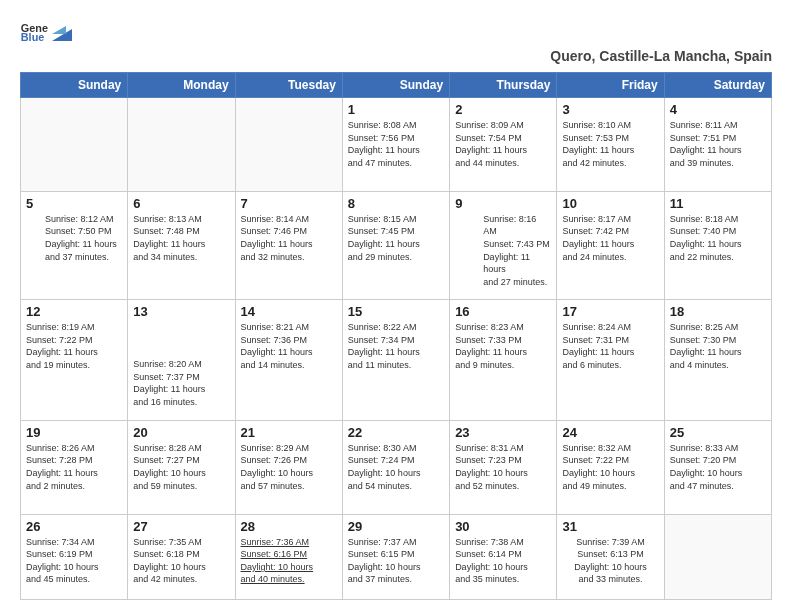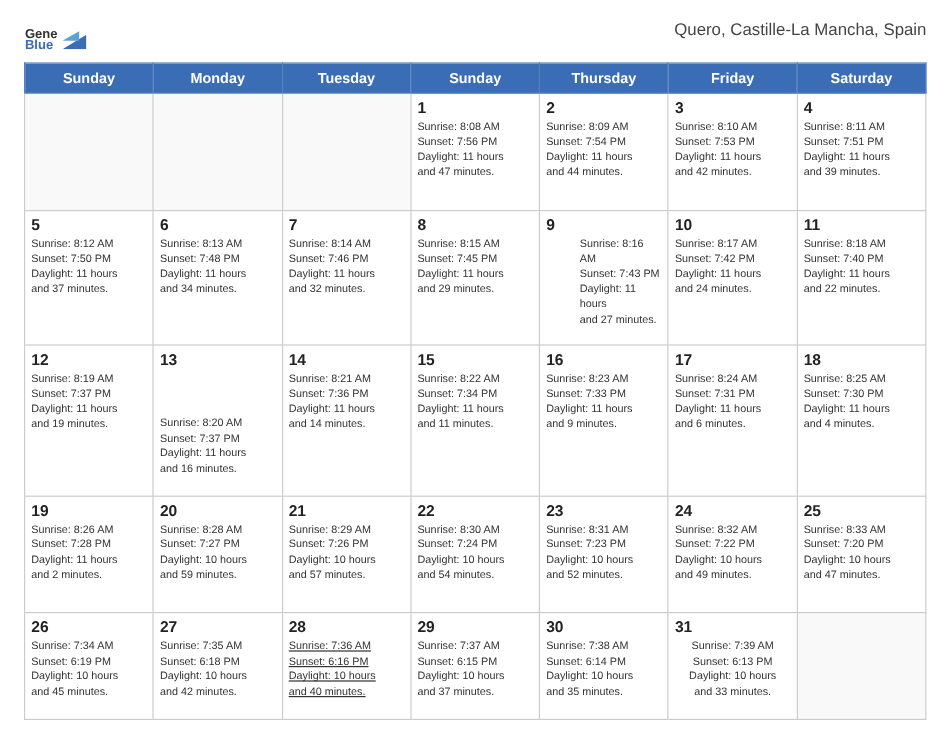--- a/index.html
+++ b/index.html
@@ -36,38 +36,39 @@
       text-align: right;
     }
     .title-block h1 {
       font-size: 32px;
       font-weight: 400;
       color: #222;
       line-height: 1.1;
     }
     .title-block h2 {
       font-size: 14px;
-      font-weight: 400;
+      font-weight: 700;
       color: #444;
+      margin-top: 32px;
     }
     .calendar {
       flex: 1;
       border: 1px solid #ccc;
       border-collapse: collapse;
       width: 100%;
       table-layout: fixed;
     }
     .calendar th {
       background: #3a6db5;
       color: #fff;
       font-size: 12px;
       font-weight: bold;
       padding: 5px 6px;
       border: 1px solid #5580c0;
-      text-align: center;
+      text-align: right;
     }
     .calendar td {
       border: 1px solid #ccc;
       vertical-align: top;
       padding: 4px 5px;
       font-size: 9.5px;
       color: #333;
       height: 88px;
     }
     .day-num {
@@ -152,21 +153,21 @@
             <span class="day-num">4</span>
             <div class="day-info" style="white-space: pre-line;">Sunrise: 8:11 AM
 Sunset: 7:51 PM
 Daylight: 11 hours
 and 39 minutes.</div>
           </td>
         </tr>
         <tr>
           <td>
             <span class="day-num">5</span>
-            <div class="day-info" style="white-space: pre-line;">Sunrise: 8:12 AM
+            <div class="day-info" style="white-space: pre-line; margin-left: 19px;">Sunrise: 8:12 AM
 Sunset: 7:50 PM
 Daylight: 11 hours
 and 37 minutes.</div>
           </td>
           <td>
             <span class="day-num">6</span>
             <div class="day-info" style="white-space: pre-line;">Sunrise: 8:13 AM
 Sunset: 7:48 PM
 Daylight: 11 hours
 and 34 minutes.</div>
@@ -204,21 +205,21 @@
             <div class="day-info" style="white-space: pre-line;">Sunrise: 8:18 AM
 Sunset: 7:40 PM
 Daylight: 11 hours
 and 22 minutes.</div>
           </td>
         </tr>
         <tr>
           <td>
             <span class="day-num">12</span>
             <div class="day-info" style="white-space: pre-line;">Sunrise: 8:19 AM
-Sunset: 7:37 PM
+Sunset: 7:22 PM
 Daylight: 11 hours
 and 19 minutes.</div>
           </td>
           <td>
             <span class="day-num">13</span>
             <div class="day-info" style="white-space: pre-line; margin-top: 39px;">Sunrise: 8:20 AM
 Sunset: 7:37 PM
 Daylight: 11 hours
 and 16 minutes.</div>
           </td>

